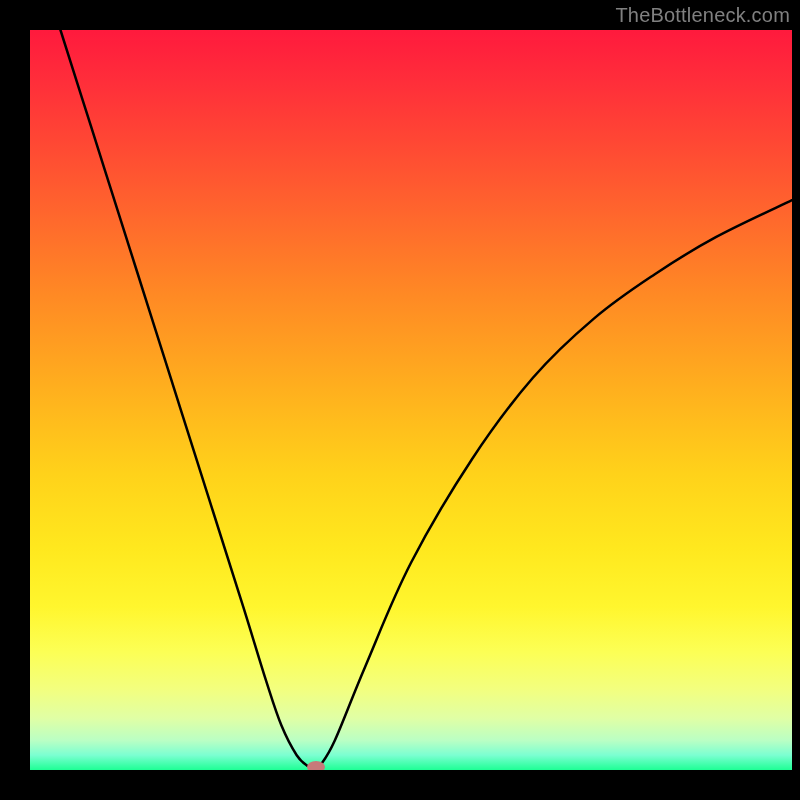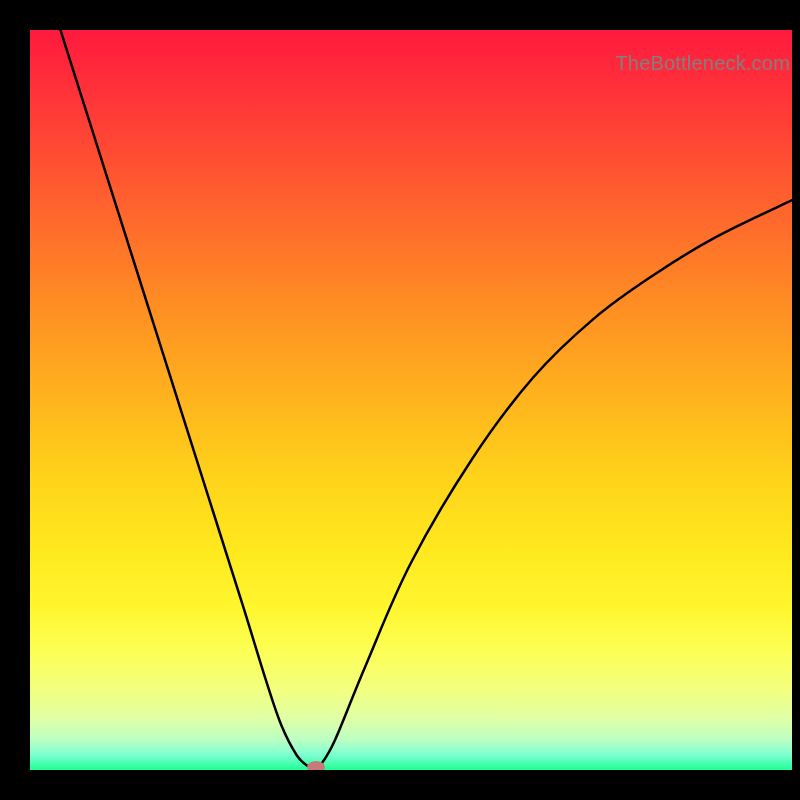--- a/index.html
+++ b/index.html
@@ -13,21 +13,20 @@
   }
   .watermark {
     position: absolute;
     top: 4px;
     right: 10px;
     color: #808080;
     font-size: 20px;
     font-weight: 500;
     z-index: 10;
     letter-spacing: 0.2px;
-    margin-top: 48px;
   }
   .border-top {
     position: absolute;
     top: 0; left: 0; right: 0;
     height: 30px;
     background: #000;
     z-index: 3;
   }
   .border-left {
     position: absolute;

